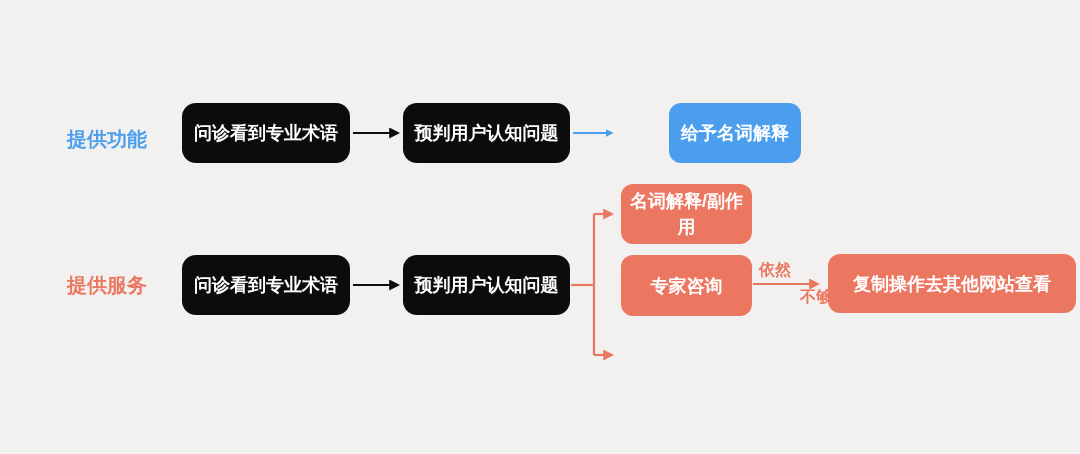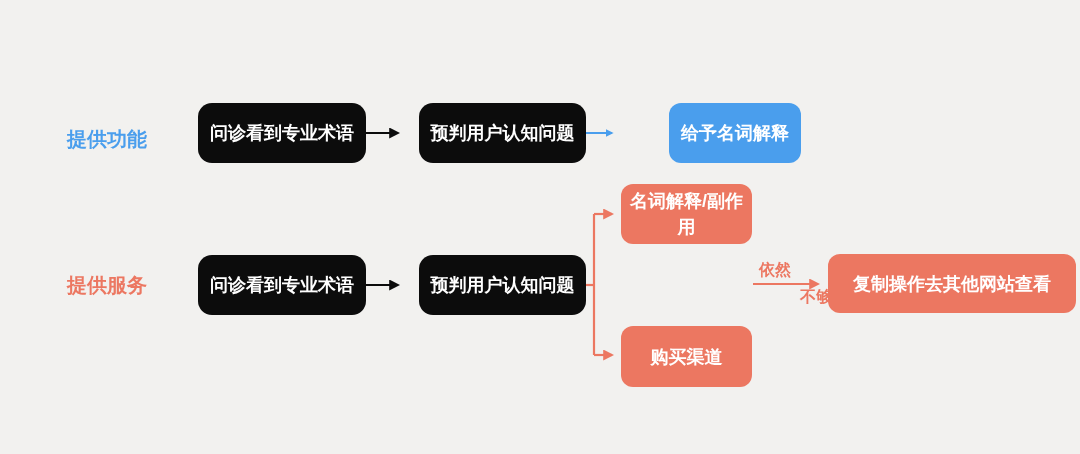--- a/index.html
+++ b/index.html
@@ -7,21 +7,21 @@
   }
   html,body{margin:0;padding:0;}
   body{background:var(--bg);font-family:"Liberation Sans",sans-serif;}
   .canvas{position:relative;width:1080px;height:454px;background:var(--bg);overflow:hidden;}
   .layer{position:absolute;left:0;top:0;}
   .node{
     position:absolute;display:flex;align-items:center;justify-content:center;
     text-align:center;font-weight:600;font-size:18px;line-height:26px;
     color:var(--text-light);box-sizing:border-box;
   }
-  .node-ink{background:var(--ink);border-radius:14px;margin-left:16px;}
+  .node-ink{background:var(--ink);border-radius:14px;}
   .node-blue{background:var(--blue);border-radius:12px;}
   .node-salmon{background:var(--salmon);border-radius:12px;}
   .row-label{
     position:absolute;font-size:20px;font-weight:600;line-height:24px;white-space:nowrap;
   }
   .row-label.blue{color:var(--blue);}
   .row-label.salmon{color:var(--salmon);}
   .cond-text{
     position:absolute;font-size:16px;font-weight:600;line-height:20px;
     color:var(--salmon);white-space:nowrap;
@@ -78,20 +78,20 @@
   <div id="lbls" class="row-label salmon">提供服务</div>
 
   <div id="f1" class="node node-ink">问诊看到专业术语</div>
   <div id="f2" class="node node-ink">预判用户认知问题</div>
   <div id="f3" class="node node-blue">给予名词解释</div>
 
   <div id="s1" class="node node-ink">问诊看到专业术语</div>
   <div id="s2" class="node node-ink">预判用户认知问题</div>
 
   <div id="b1" class="node node-salmon">名词解释/副作用</div>
-  <div id="b3" class="node node-salmon">购买渠道</div>
+  <div id="b2" class="node node-salmon">专家咨询</div>
 
   <div id="cond1" class="cond-text">依然</div>
   <div id="cond2" class="cond-text">不够?</div>
 
   <div id="res" class="node node-salmon">复制操作去其他网站查看</div>
 
 </div>
 
 </body></html>

